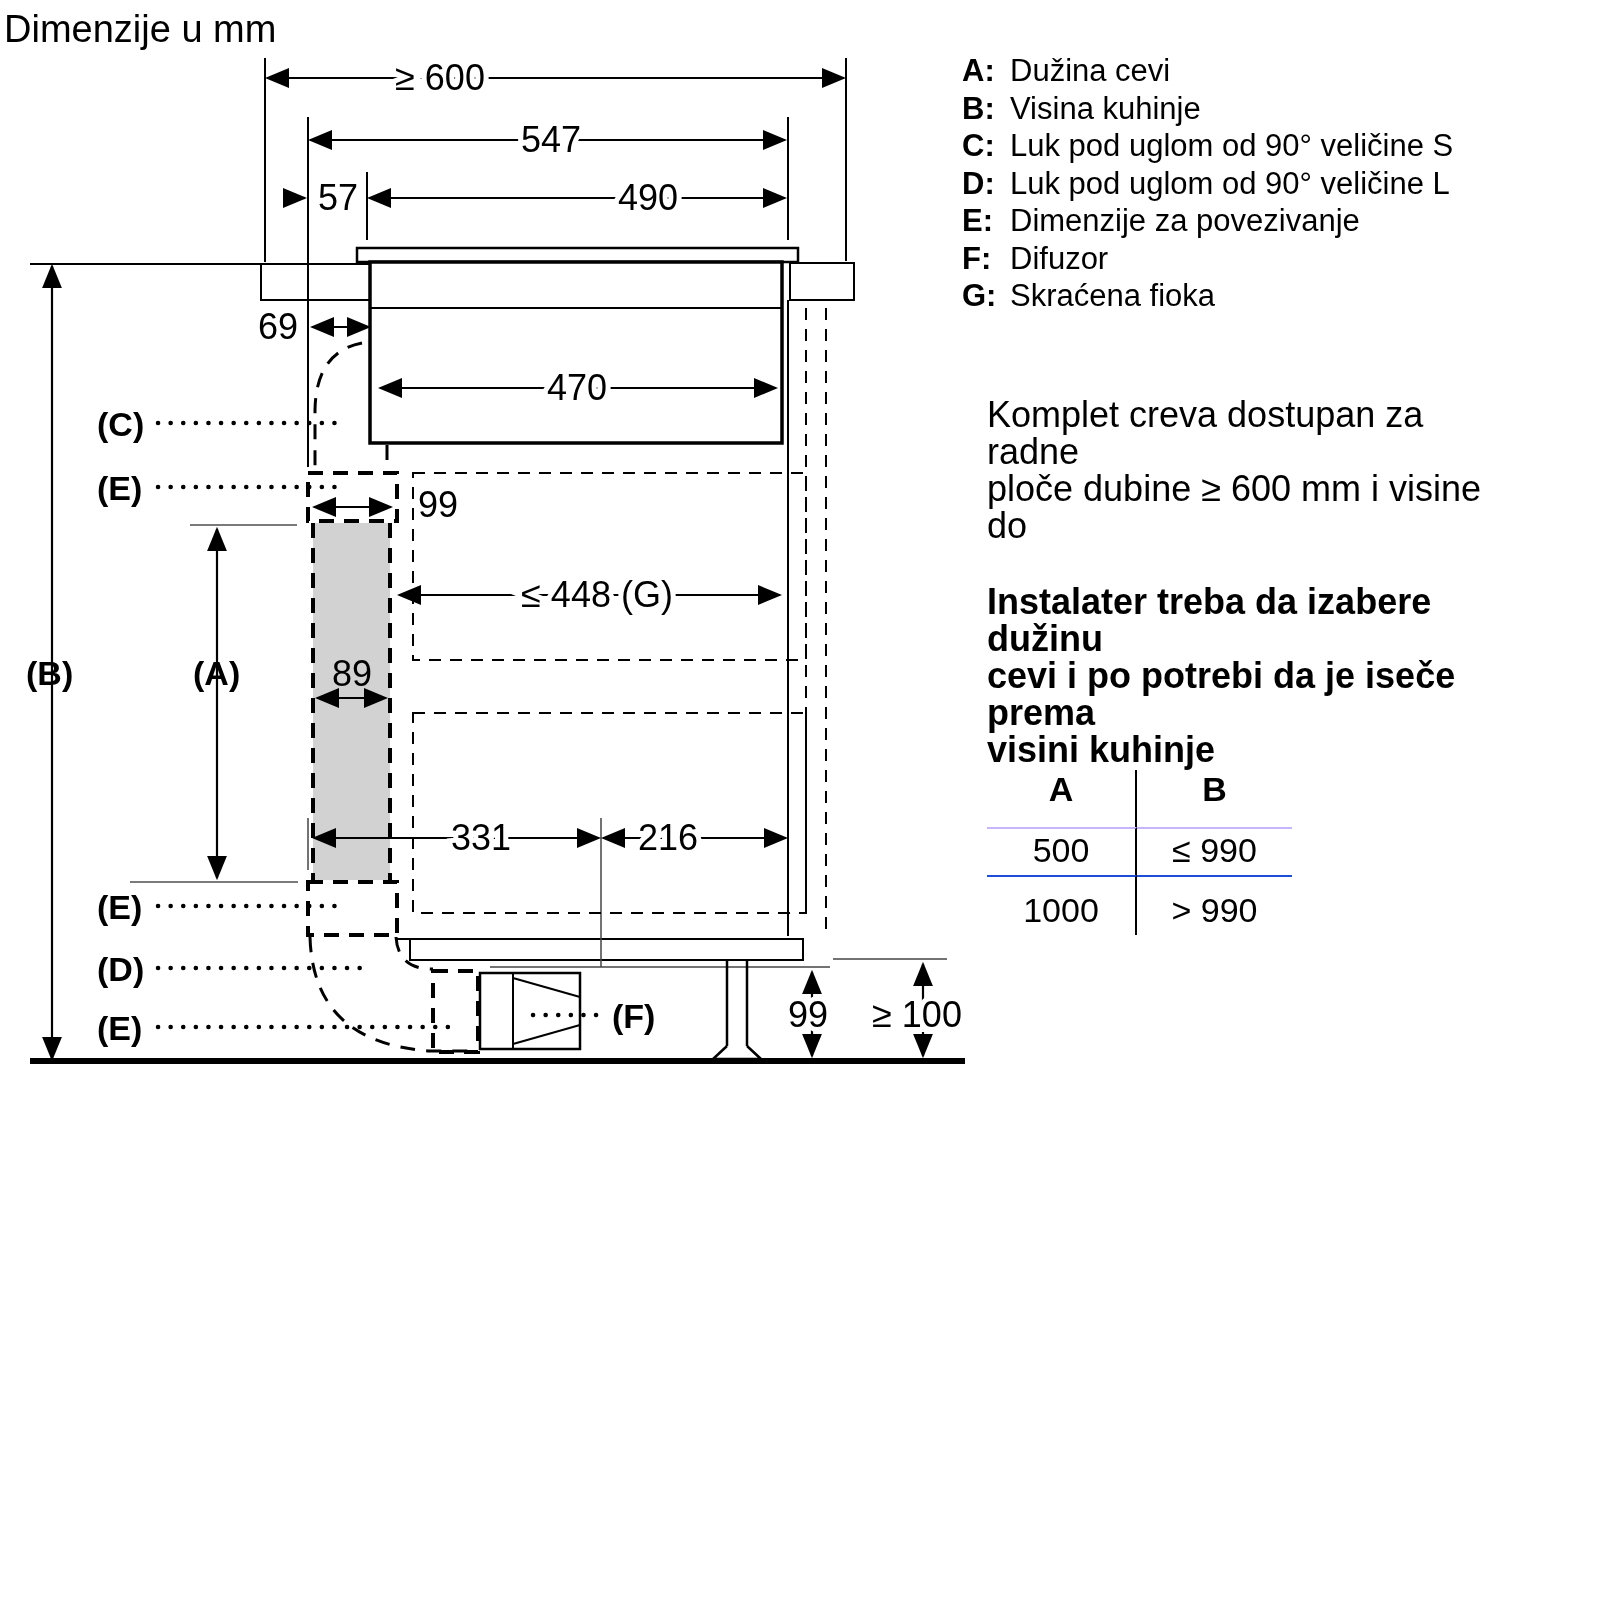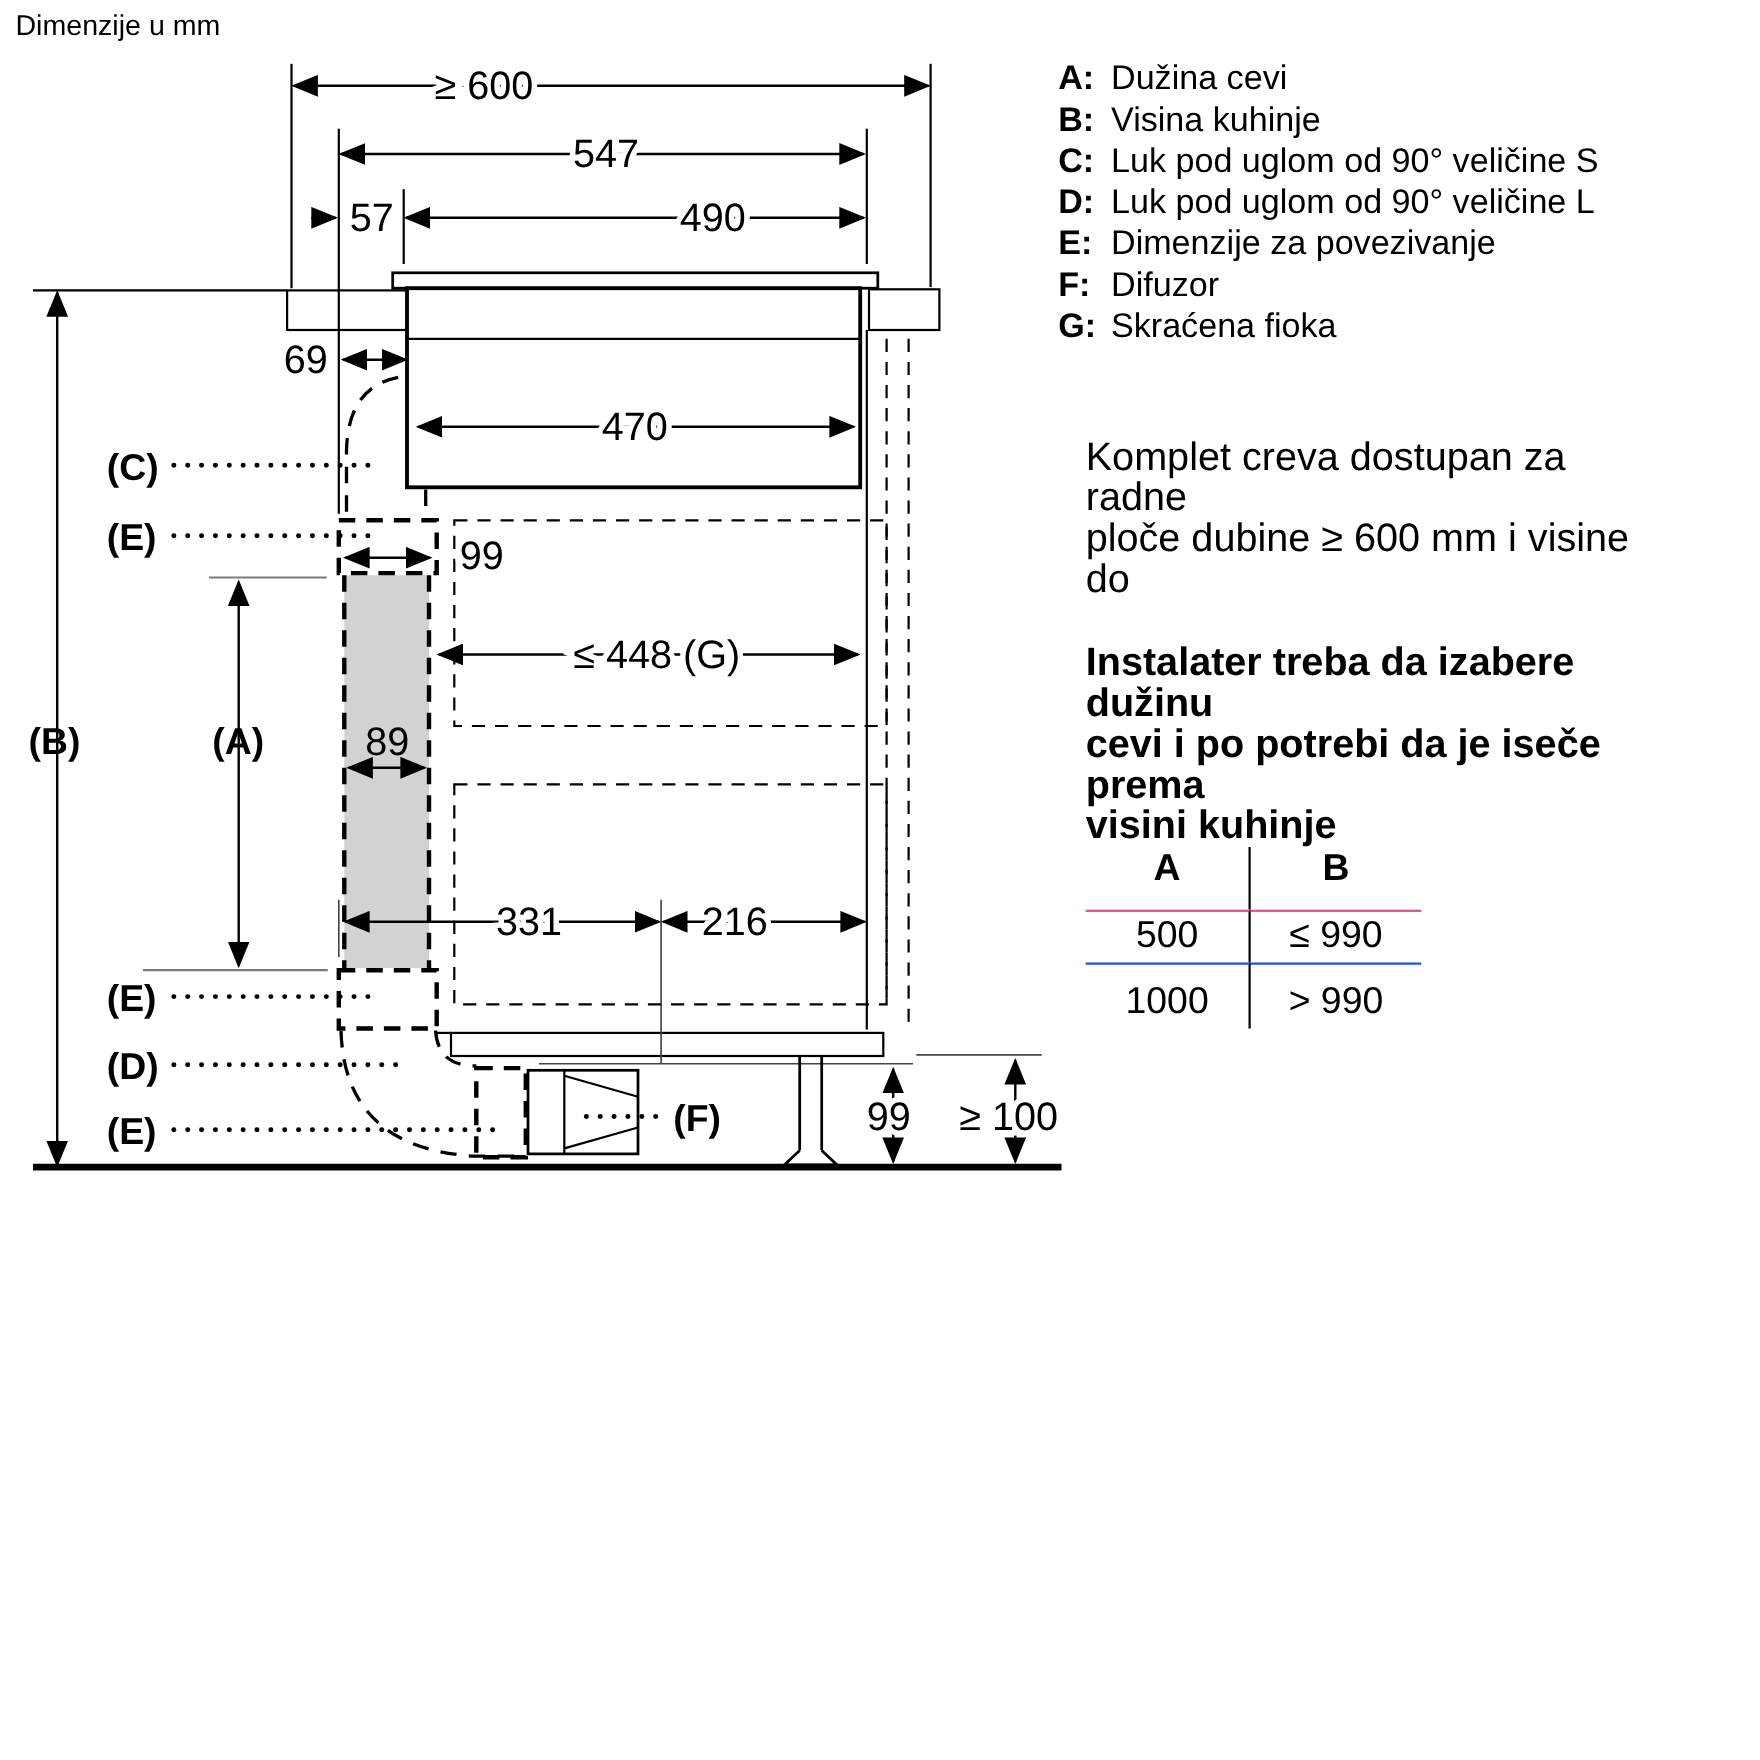--- a/index.html
+++ b/index.html
@@ -1,17 +1,17 @@
 <!DOCTYPE html>
 <html><head>
 <meta charset="utf-8">
 <style>
   html,body{margin:0;padding:0;background:#fff;}
   body{width:1600px;height:1600px;position:relative;font-family:"Liberation Sans",sans-serif;color:#000;}
-  #title{position:absolute;left:14px;top:8px;font-size:26px;}
+  #title{position:absolute;left:4px;top:8px;font-size:38px;}
   #diagram{position:absolute;left:0;top:0;}
 
   
   .thin{stroke:#000;stroke-width:2;fill:none;}
   .thin15{stroke:#444;stroke-width:1.5;fill:none;}
   .gray{stroke:#7a7a7a;stroke-width:2;fill:none;}
   .bold{stroke:#000;stroke-width:3.5;fill:#fff;}
   .med{stroke:#000;stroke-width:2.5;fill:none;}
   .medw{stroke:#000;stroke-width:2.5;fill:#fff;}
   .heavyDash{stroke:#000;stroke-width:4;stroke-dasharray:15 10;fill:none;}
@@ -32,21 +32,21 @@
   .lrow{display:flex;}
   .lkey{font-weight:bold;width:48px;flex:0 0 48px;}
   .note{position:absolute;left:987px;width:530px;font-size:36px;line-height:37px;}
   #note1{top:396px;}
   #note2{top:583px;font-weight:bold;}
   #abTable{position:absolute;left:987px;top:770px;font-size:34px;}
   .trow{display:flex;}
   .c1{width:148px;text-align:center;border-right:2px solid #000;}
   .c2{width:155px;text-align:center;}
   .thead .c1,.thead .c2{font-weight:bold;height:57px;}
-  .tr1 .c1,.tr1 .c2{border-top:2px solid #ec4899;height:44px;padding-top:2px;}
+  .tr1 .c1,.tr1 .c2{border-top:2px solid #c4b5fd;height:44px;padding-top:2px;}
   .tr2 .c1,.tr2 .c2{border-top:2px solid #1d4ed8;height:44px;padding-top:14px;}
 </style>
 </head>
 <body>
 
 <div id="title">Dimenzije u mm</div>
 
 <svg id="diagram" width="1000" height="1090" viewBox="0 0 1000 1090" xmlns="http://www.w3.org/2000/svg">
   <defs>
     <marker id="arr" viewBox="0 0 11 9" refX="10" refY="4.5" markerWidth="11" markerHeight="9" orient="auto-start-reverse">

